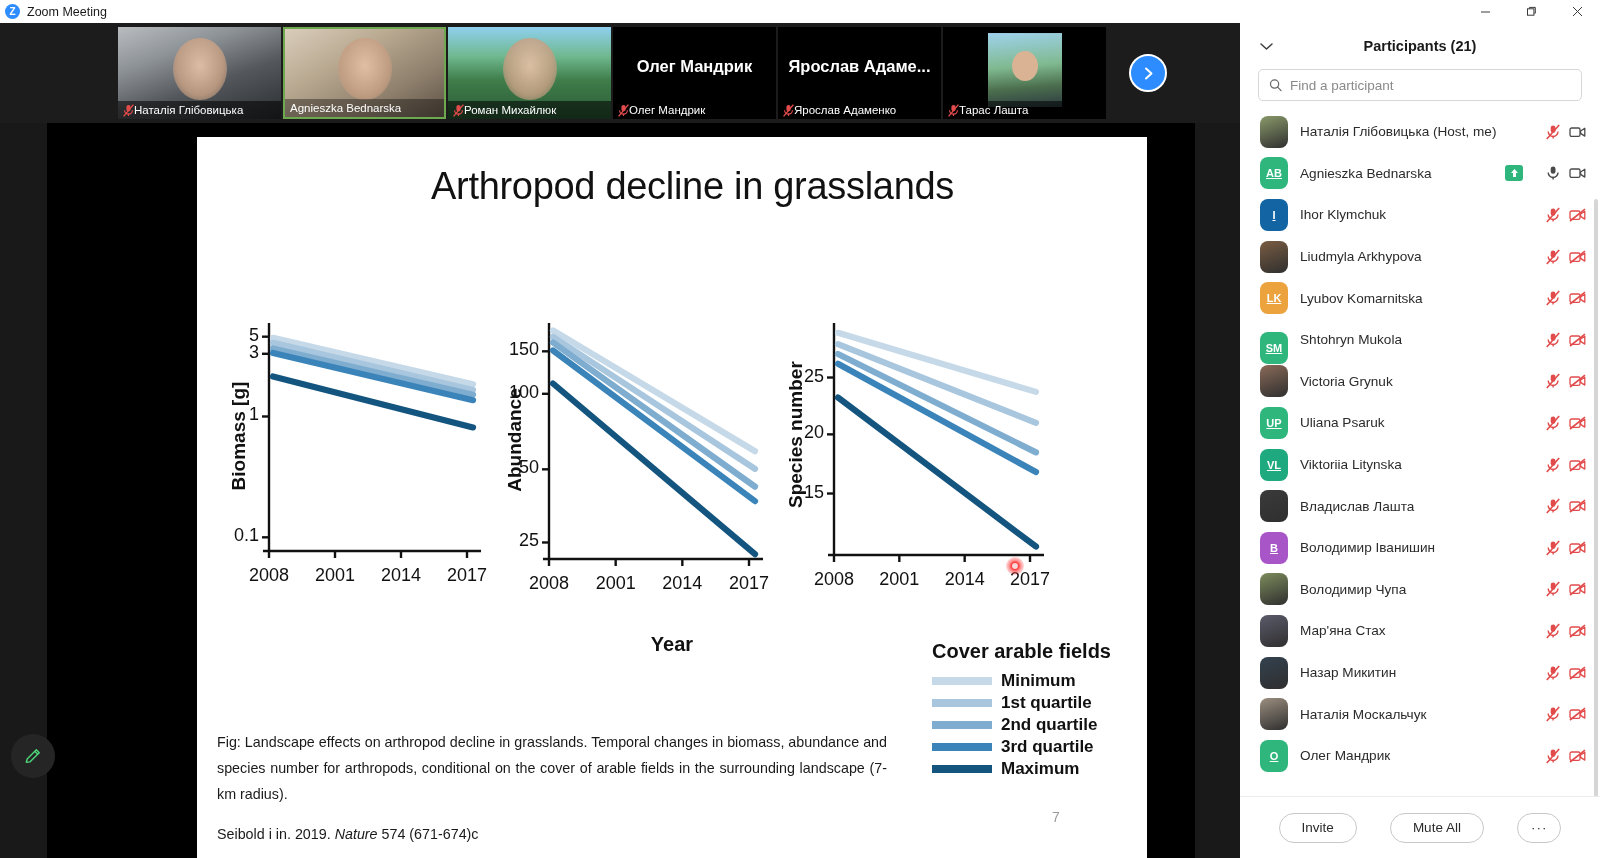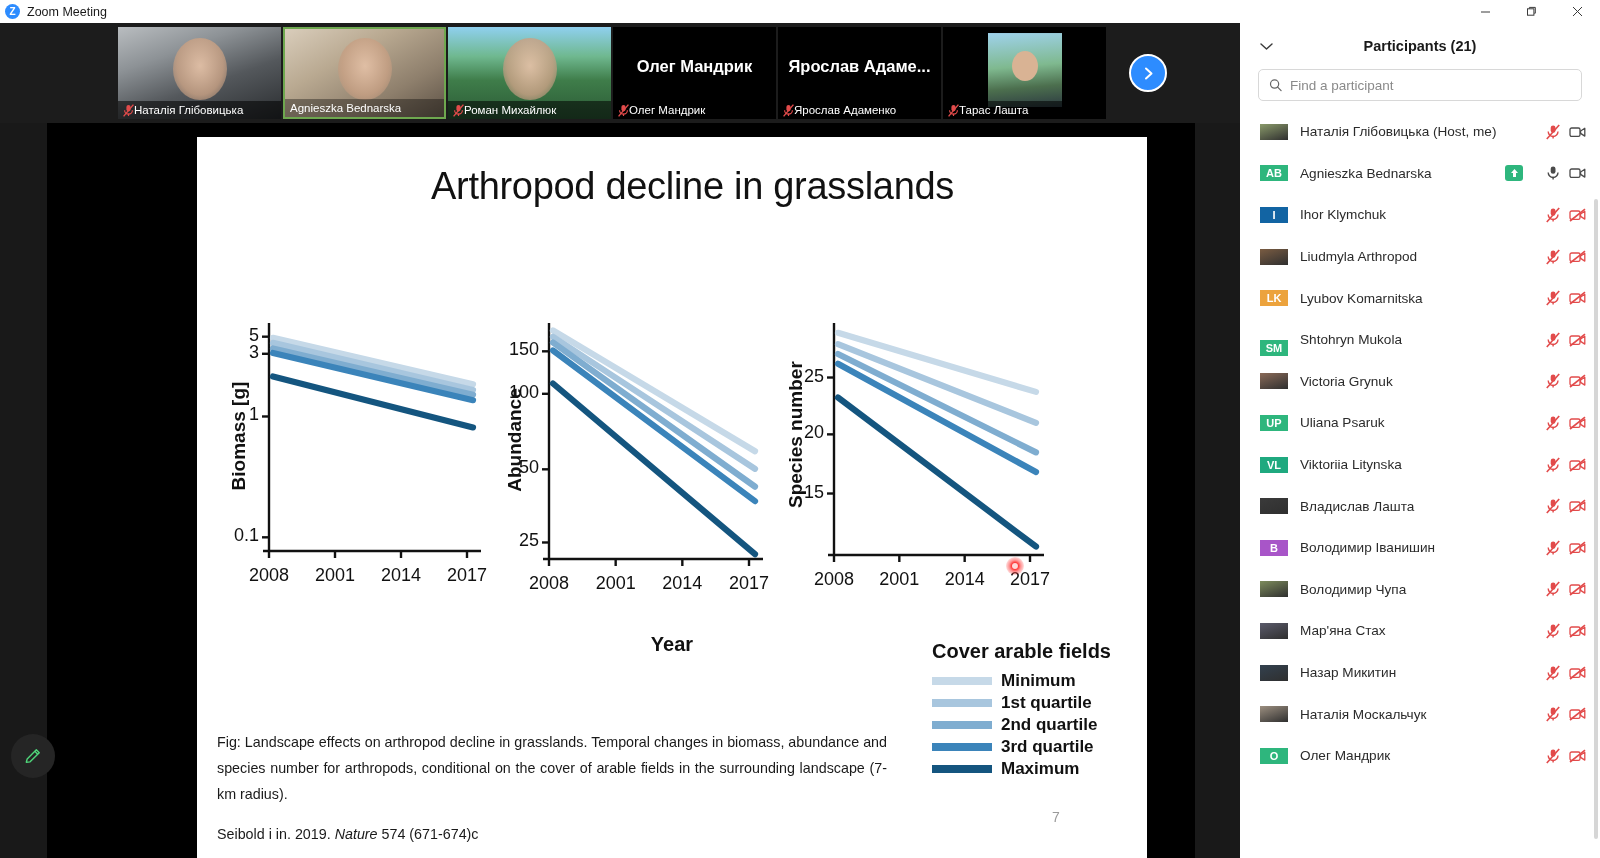--- a/index.html
+++ b/index.html
@@ -181,23 +181,23 @@
     width: 100%; font-family: "Liberation Sans", sans-serif;
     background: transparent;
   }
   .searchbox input::placeholder { color: #8a8a8a; }
   .plist { flex: 1 1 auto; overflow-y: auto; padding: 0 0 4px 0; position: relative; }
   .prow {
     height: 41.6px; display: flex; align-items: center;
     padding: 0 14px 0 20px; gap: 12px;
   }
   .pav {
-    width: 28px; height: 16px; border-radius: 0; flex: 0 0 auto;
+    width: 28px; height: 32px; border-radius: 8px; flex: 0 0 auto;
     display: flex; align-items: center; justify-content: center;
-    color: #fff; font-size: 11px; font-weight: bold; overflow: hidden;
+    color: #fff; font-size: 11px; font-weight: bold; overflow: hidden; text-decoration: underline;
   }
   .pname {
     font-size: 13.6px; color: #2b2b2b; white-space: nowrap;
     overflow: hidden; text-overflow: ellipsis; flex: 1 1 auto;
   }
   .picons { display: flex; align-items: center; gap: 9px; flex: 0 0 auto; }
   .badge-raise {
     width: 18px; height: 16px; border-radius: 3px; background: #2EB67D;
     display: flex; align-items: center; justify-content: center;
     margin-right: 14px;
@@ -509,21 +509,21 @@
             </svg>
             <svg width="17" height="14" viewBox="0 0 17 14">
               <rect x="1" y="3" width="10" height="8.4" rx="1.6" fill="none" stroke="#e24b4b" stroke-width="1.3"></rect>
               <path d="M11.6 6 L15.8 3.3 V11.1 L11.6 8.4 Z" fill="none" stroke="#e24b4b" stroke-width="1.3" stroke-linejoin="round"></path>
               <line x1="1" y1="13" x2="16" y2="1.2" stroke="#e24b4b" stroke-width="1.6"></line>
             </svg>
           </div>
         </div>
         <div class="prow">
           <div class="pav" style="background: linear-gradient(160deg, rgb(122, 92, 66) 0%, rgb(47, 47, 47) 100%);"></div>
-          <div class="pname">Liudmyla Arthropod</div>
+          <div class="pname">Liudmyla Arkhypova</div>
           <div class="picons">
             <svg width="14" height="16" viewBox="0 0 14 16">
               <rect x="4.7" y="1.4" width="4.8" height="7.4" rx="2.4" fill="#e24b4b"></rect>
               <path d="M2.2 7.6 a4.9 4.9 0 0 0 9.8 0" fill="none" stroke="#e24b4b" stroke-width="1.4"></path>
               <line x1="7.1" y1="11.8" x2="7.1" y2="14.6" stroke="#e24b4b" stroke-width="1.4"></line>
               <line x1="0.8" y1="15" x2="13.2" y2="1" stroke="#e24b4b" stroke-width="1.6"></line>
             </svg>
             <svg width="17" height="14" viewBox="0 0 17 14">
               <rect x="1" y="3" width="10" height="8.4" rx="1.6" fill="none" stroke="#e24b4b" stroke-width="1.3"></rect>
               <path d="M11.6 6 L15.8 3.3 V11.1 L11.6 8.4 Z" fill="none" stroke="#e24b4b" stroke-width="1.3" stroke-linejoin="round"></path>
@@ -730,15 +730,20 @@
             </svg>
             <svg width="17" height="14" viewBox="0 0 17 14">
               <rect x="1" y="3" width="10" height="8.4" rx="1.6" fill="none" stroke="#e24b4b" stroke-width="1.3"></rect>
               <path d="M11.6 6 L15.8 3.3 V11.1 L11.6 8.4 Z" fill="none" stroke="#e24b4b" stroke-width="1.3" stroke-linejoin="round"></path>
               <line x1="1" y1="13" x2="16" y2="1.2" stroke="#e24b4b" stroke-width="1.6"></line>
             </svg>
           </div>
         </div>
       </div>
 
+    <div class="ppanel-foot">
+      <button class="fbtn">Invite</button>
+      <button class="fbtn">Mute All</button>
+      <button class="fbtn more">···</button>
+    </div>
   </div>
 
 </div>
 
 </body></html>

